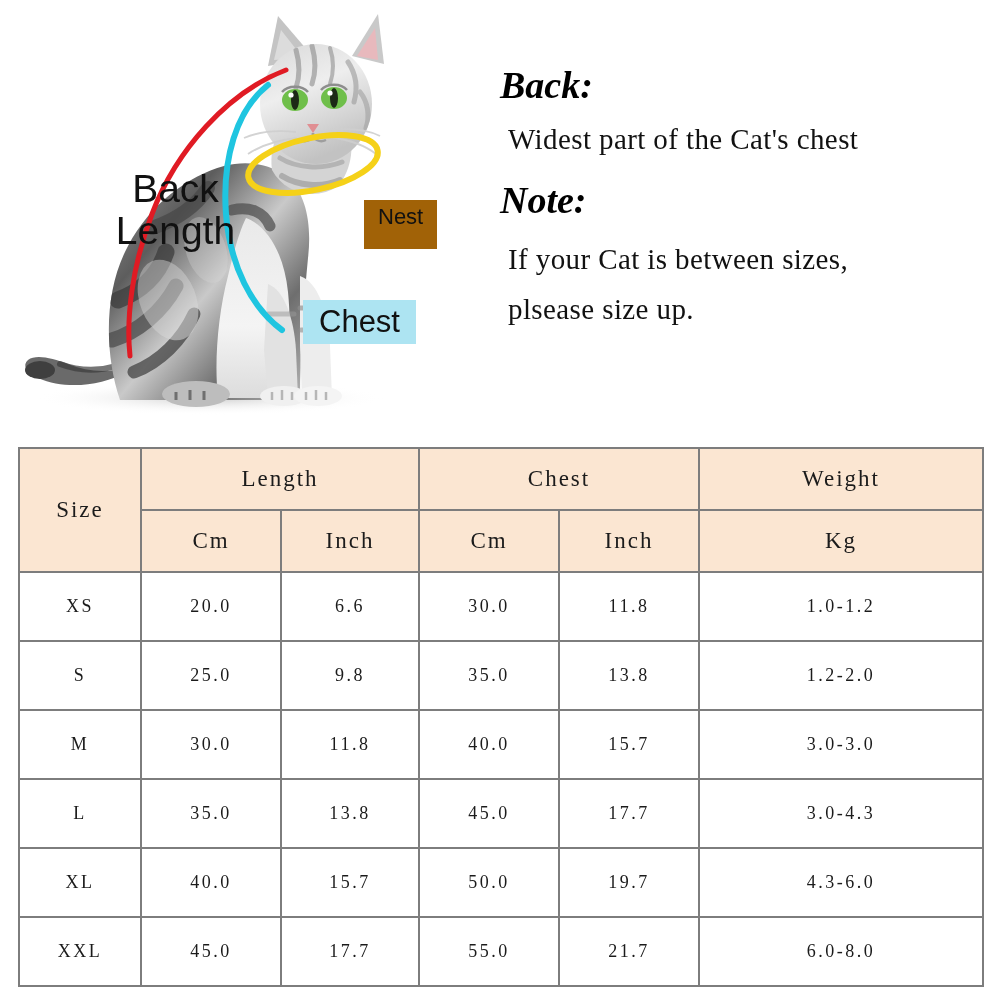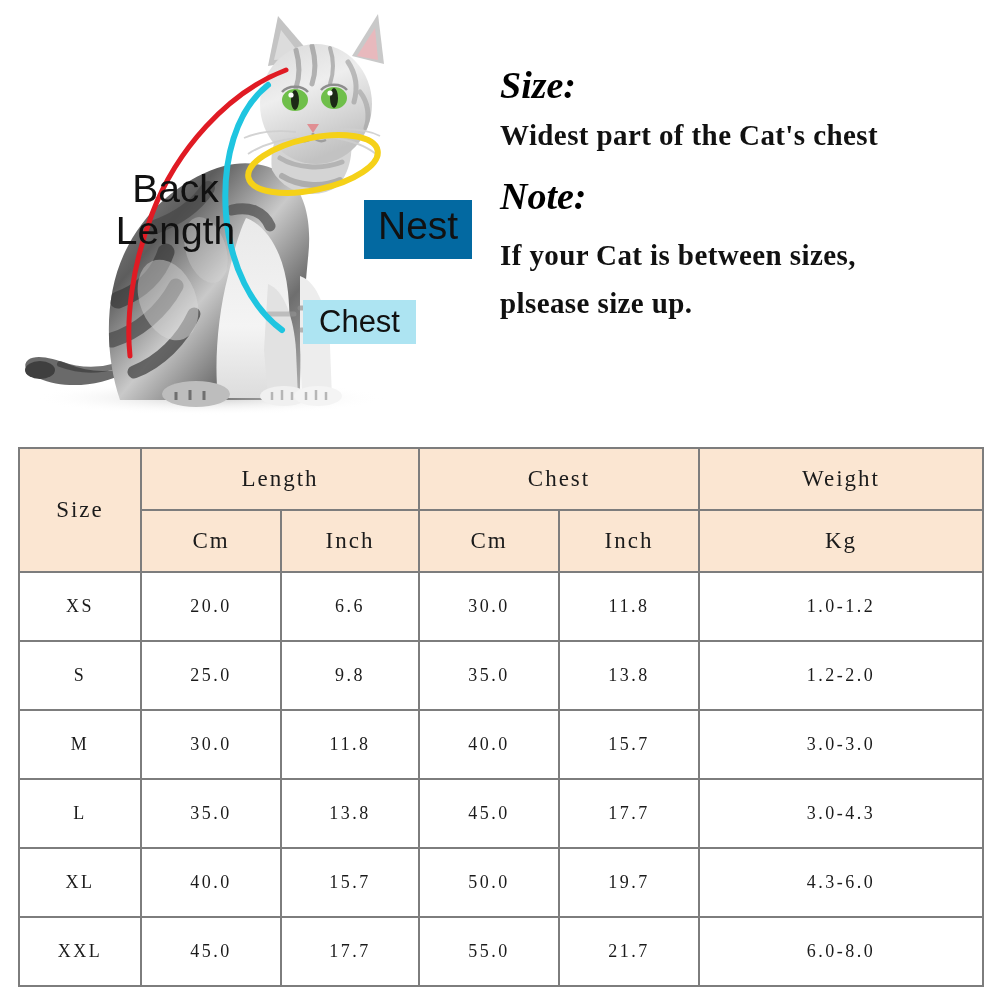--- a/index.html
+++ b/index.html
@@ -27,43 +27,43 @@
     line-height:1.08;
   }
   #label-back-length{
     left:88px;top:168px;
     font-size:39px;
     text-align:center;
     width:175px;
   }
   #label-nest{
     left:364px;top:200px;
-    font-size:39px;
-    background:#0369a1;
-    padding:5px 14px 12px 14px;
+    font-size:22px;
+    background:#a16207;
+    padding:5px 14px 20px 14px;
   }
   #label-chest-tag{
     left:303px;top:300px;
     font-size:31px;
     background:#ade4f2;
     padding:5px 16px 6px 16px;
   }
 
   
   #info-block{position:absolute;left:500px;top:62px;width:490px;}
   .info-heading{
     font-family:"Liberation Serif", serif;
     font-weight:bold;font-style:italic;
     font-size:38px;color:#000;
     margin:0 0 4px 0;line-height:1.25;
   }
   .info-body{
     font-family:"Liberation Serif", serif;
     font-size:29px;color:#111;
-    margin:0;line-height:1.45;letter-spacing:.4px;font-weight:bold;
+    margin:8px;line-height:1.45;letter-spacing:.4px;
   }
   #note-heading{margin-top:17px;}
   #note-line-1{margin-top:14px;}
   #note-line-2{margin-top:6px;}
 
   
   #size-table-wrap{
     position:absolute;left:18px;top:447px;
     width:964px;
   }
@@ -230,21 +230,21 @@
       <div>Back</div>
       <div>Length</div>
     </div>
 
     <div class="diagram-label" id="label-nest">Nest</div>
 
     <div class="diagram-label" id="label-chest-tag">Chest</div>
   </div>
 
   <div id="info-block">
-    <p class="info-heading">Size:</p>
+    <p class="info-heading">Back:</p>
     <p class="info-body">Widest part of the  Cat's  chest</p>
     <p class="info-heading" id="note-heading">Note:</p>
     <p class="info-body" id="note-line-1">If your  Cat  is between sizes,</p>
     <p class="info-body" id="note-line-2">plsease size up.</p>
   </div>
 
 </div>
 
 <div id="size-table-wrap">
   <table id="size-table">

